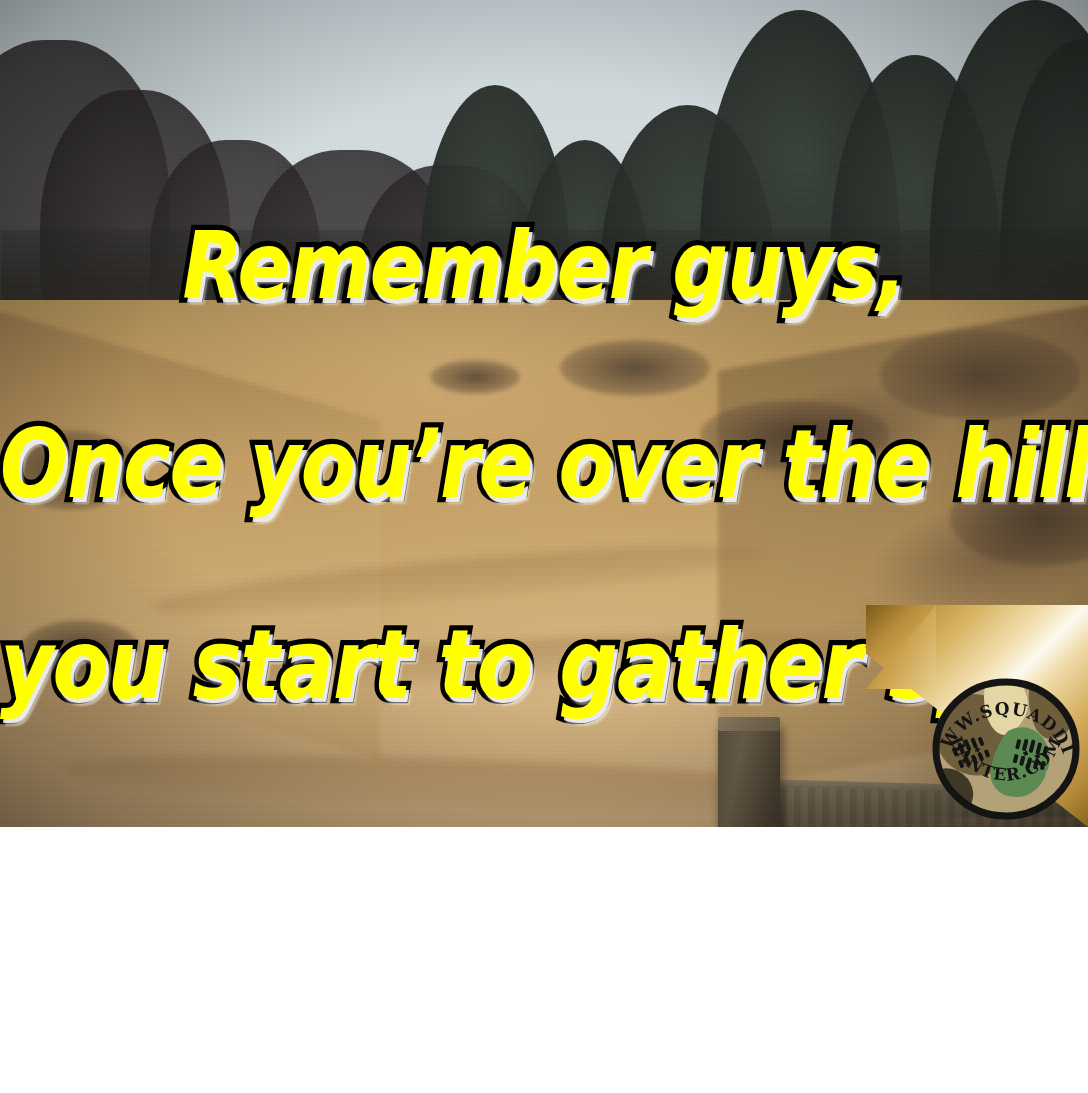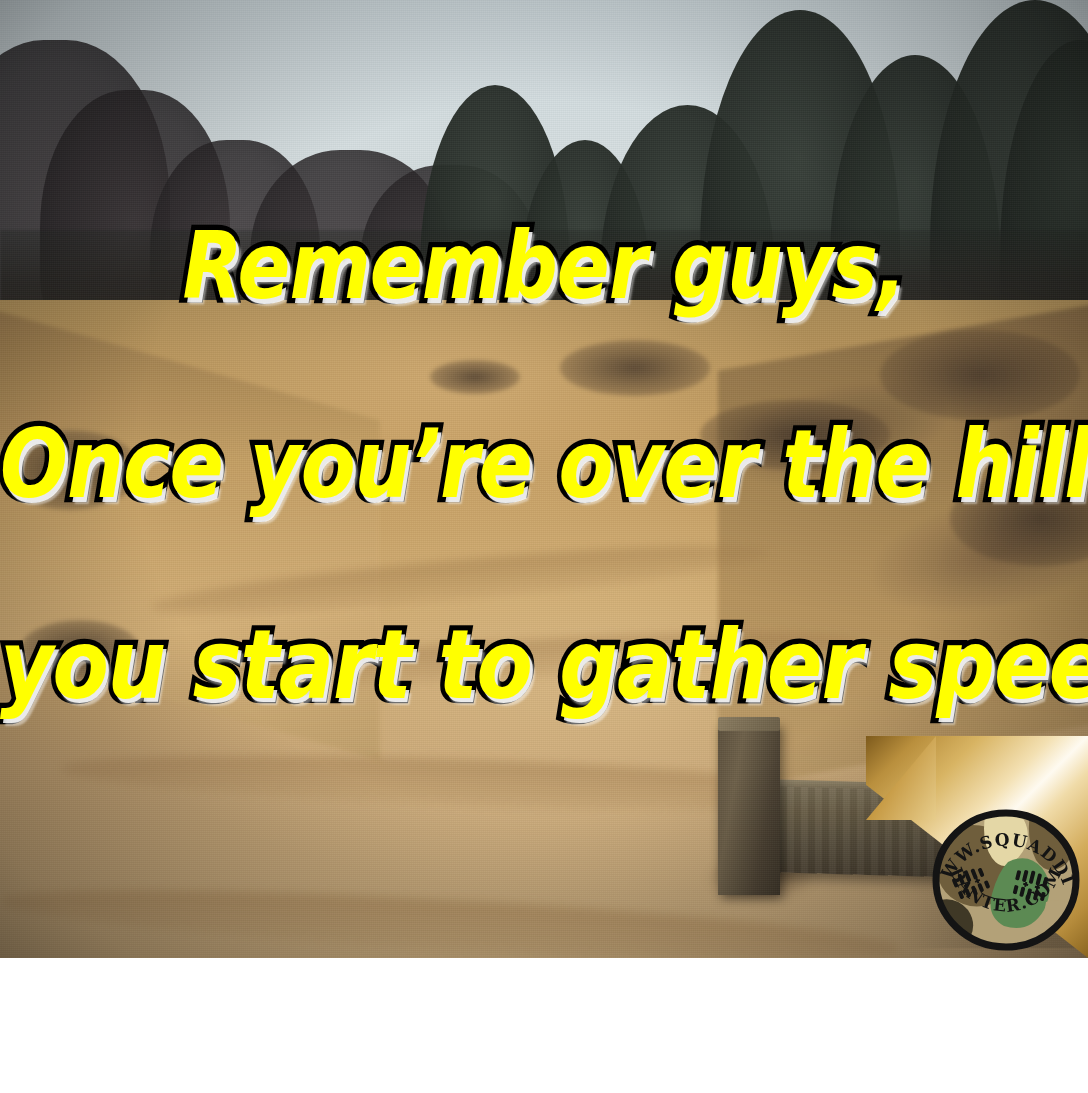--- a/index.html
+++ b/index.html
@@ -9,21 +9,21 @@
     height: 1093px;
     overflow: hidden;
     background: #ffffff;
     font-family: "DejaVu Sans", sans-serif;
   }
 
   
   #meme-canvas {
     position: relative;
     width: 1088px;
-    height: 958px;
+    height: 827px;
     background-color: #ffffff;
     background-image:
       linear-gradient(45deg, #d6d2c8 25%, transparent 25%, transparent 75%, #d6d2c8 75%),
       linear-gradient(45deg, #d6d2c8 25%, transparent 25%, transparent 75%, #d6d2c8 75%);
     background-size: 22px 22px;
     background-position: 0 0, 11px 11px;
   }
 
   
   #photo {

